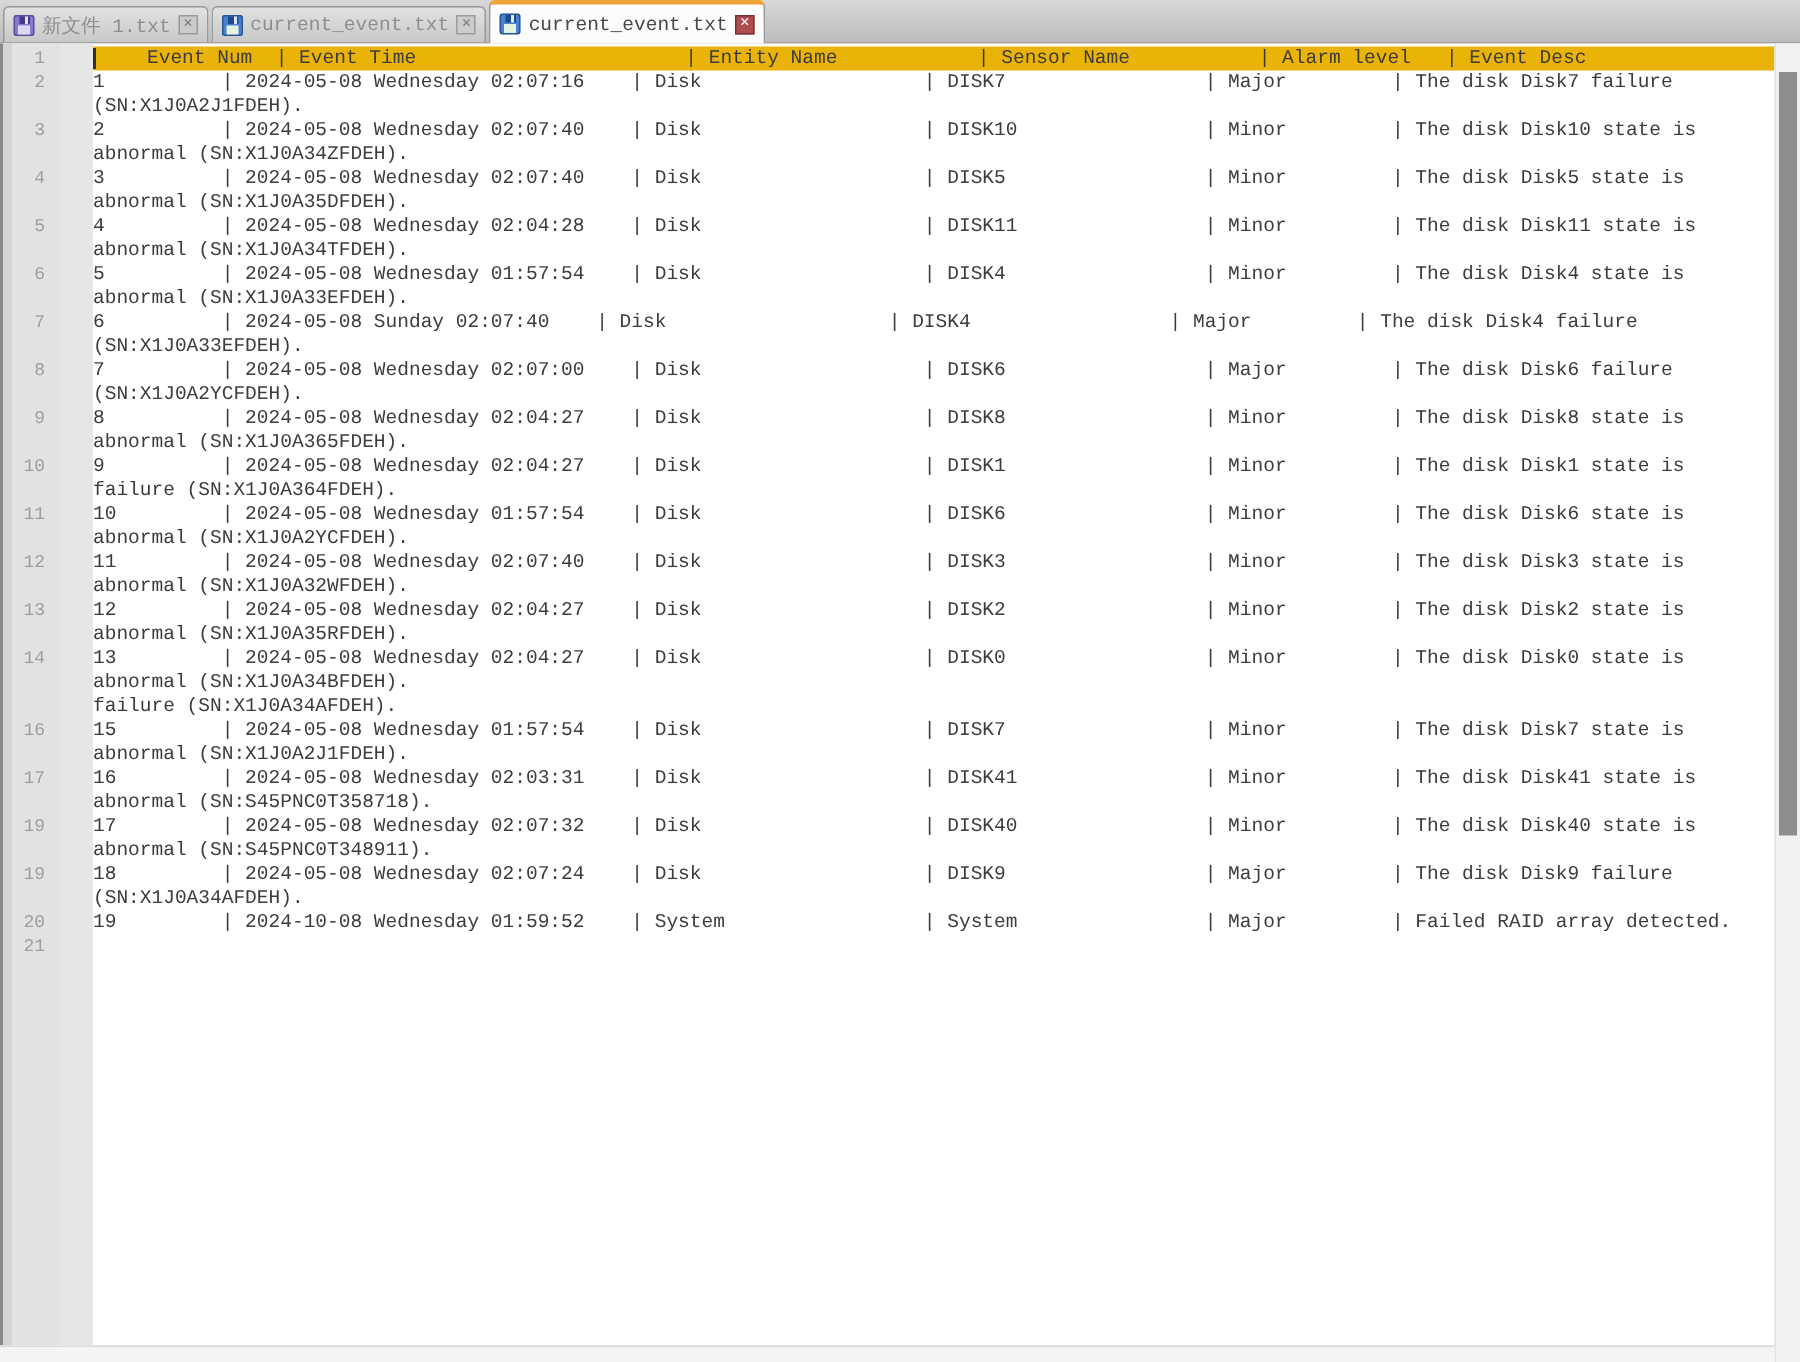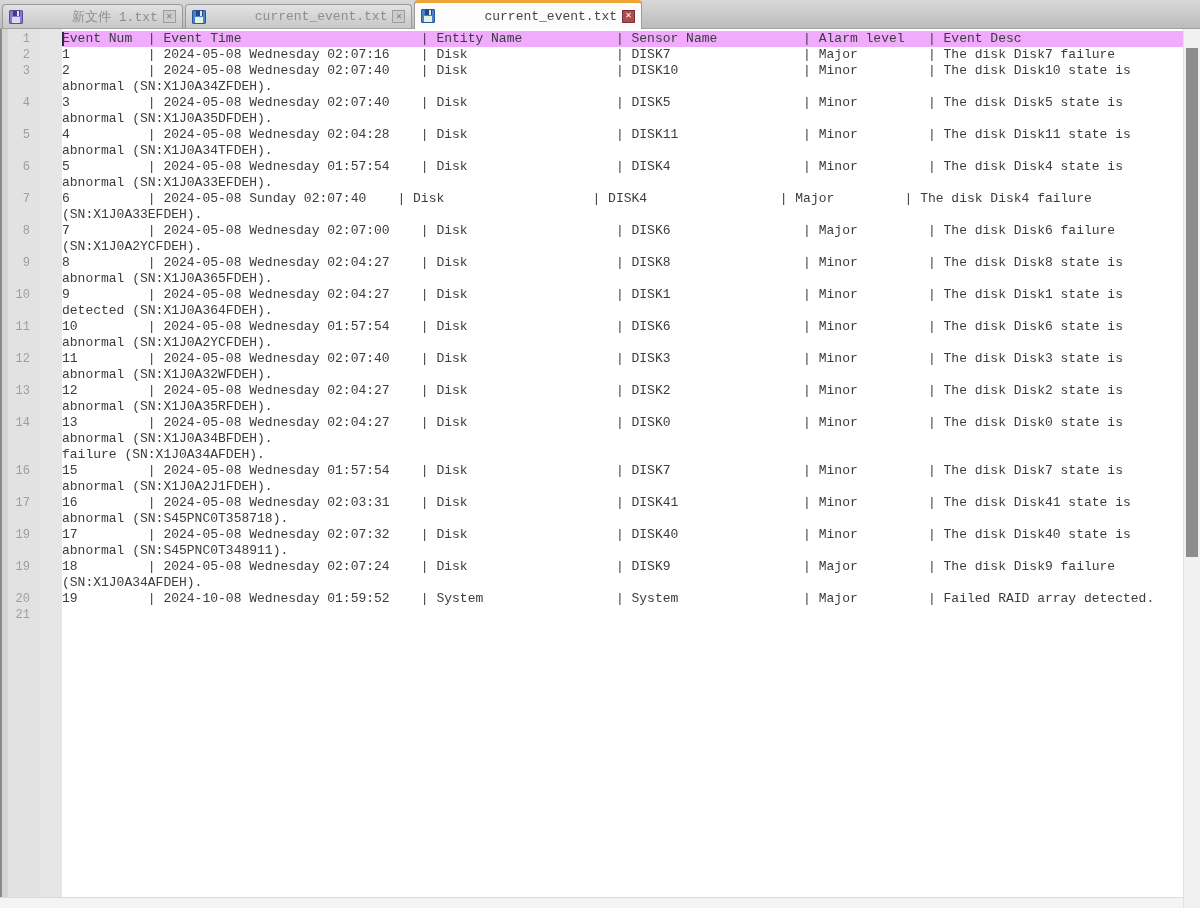--- a/index.html
+++ b/index.html
@@ -10,21 +10,21 @@
   
   .tabbar { position:absolute; top:0; left:0; right:0; height:29px;
     background:linear-gradient(#d8d8d8,#bcbcbc); border-bottom:1px solid #a3a3a3;
     display:flex; align-items:flex-end; padding-left:2px; }
   .tab { display:flex; align-items:center; gap:5px; padding:0 6px;
     border:1px solid #9a9a9a; border-bottom:none; border-radius:4px 4px 0 0;
     height:24px; background:linear-gradient(#e2e2e2,#c8c8c8);
     color:#8e8e8e; font-size:13px; margin-right:2px; cursor:pointer; white-space:nowrap; }
   .tab.active { height:29px; margin-bottom:-1px; background:#fcfcfc; color:#474747;
     border-top:3px solid #efa43a; z-index:3; position:relative; }
-  .tab-label { letter-spacing:0;margin-left:44px; }
+  .tab-label { letter-spacing:0; }
 
   
   .floppy { width:14px; height:14px; border-radius:2px; position:relative; flex:0 0 auto; }
   .floppy.blue { background:#4a82d2; box-shadow:inset 0 0 0 1px #2a5494; }
   .floppy.blue::before { content:""; position:absolute; left:3px; right:3px; bottom:1px; height:6px; background:#e4f2e0; }
   .floppy.blue::after  { content:""; position:absolute; left:4px; top:1px; width:7px; height:5px;
     background:linear-gradient(to right,#1f4a8a 0 4px,#dce8f8 4px 6px,#1f4a8a 6px); }
   .floppy.violet { background:#8a7ace; box-shadow:inset 0 0 0 1px #584a9c; }
   .floppy.violet::before { content:""; position:absolute; left:3px; right:3px; bottom:1px; height:6px; background:#ded8f2; }
   .floppy.violet::after  { content:""; position:absolute; left:4px; top:1px; width:7px; height:5px;
@@ -37,21 +37,21 @@
 
   
   .editor { position:absolute; top:29px; left:0; right:0; bottom:0; background:#ffffff; }
   .gutter-bg { position:absolute; left:0; top:0; bottom:11px; width:62px;
     background:linear-gradient(to right,#8a8a8a 0 2px,#d4d4d4 2px 8px,#e2e2e2 8px 40px,#e6e6e6 40px 62px); }
   .rows { position:absolute; left:0; top:2px; right:17px; }
   .vrow { display:flex; height:16px; line-height:16px; }
   .ln { width:62px; flex:0 0 62px; text-align:right; padding-right:32px;
     font-size:12px; color:#9e9e9e; }
   .txt { flex:1; white-space:pre; font-size:13px; color:#3b3b40; position:relative; }
-  .vrow.hl .txt { background:#f0abfc; }
+  .vrow.hl .txt { background:#eab308;padding-left:36px; }
   .vrow.hl .txt::before { content:""; position:absolute; left:0; top:1px; bottom:1px;
     width:2px; background:#2e2e38; }
 
   
   .vscroll { position:absolute; top:0; right:0; bottom:0; width:17px;
     background:#f1f1f1; border-left:1px solid #e2e2e2; }
   .vthumb { position:absolute; left:2px; top:19px; width:12px; height:509px; background:#8d8d8d; }
   .hstrip { position:absolute; left:0; right:17px; bottom:0; height:11px;
     background:#f4f4f4; border-top:1px solid #dadada; }
 </style>
@@ -83,20 +83,24 @@
     <div class="rows" id="rows">
         <div class="vrow hl">
           <span class="ln">1</span>
           <span class="txt">Event Num  | Event Time                       | Entity Name            | Sensor Name           | Alarm level   | Event Desc</span>
         </div>
         <div class="vrow">
           <span class="ln">2</span>
           <span class="txt">1          | 2024-05-08 Wednesday 02:07:16    | Disk                   | DISK7                 | Major         | The disk Disk7 failure</span>
         </div>
         <div class="vrow">
+          <span class="ln"></span>
+          <span class="txt">(SN:X1J0A2J1FDEH).</span>
+        </div>
+        <div class="vrow">
           <span class="ln">3</span>
           <span class="txt">2          | 2024-05-08 Wednesday 02:07:40    | Disk                   | DISK10                | Minor         | The disk Disk10 state is</span>
         </div>
         <div class="vrow">
           <span class="ln"></span>
           <span class="txt">abnormal (SN:X1J0A34ZFDEH).</span>
         </div>
         <div class="vrow">
           <span class="ln">4</span>
           <span class="txt">3          | 2024-05-08 Wednesday 02:07:40    | Disk                   | DISK5                 | Minor         | The disk Disk5 state is</span>
@@ -144,21 +148,21 @@
         <div class="vrow">
           <span class="ln"></span>
           <span class="txt">abnormal (SN:X1J0A365FDEH).</span>
         </div>
         <div class="vrow">
           <span class="ln">10</span>
           <span class="txt">9          | 2024-05-08 Wednesday 02:04:27    | Disk                   | DISK1                 | Minor         | The disk Disk1 state is</span>
         </div>
         <div class="vrow">
           <span class="ln"></span>
-          <span class="txt">detected (SN:X1J0A364FDEH).</span>
+          <span class="txt">failure (SN:X1J0A364FDEH).</span>
         </div>
         <div class="vrow">
           <span class="ln">11</span>
           <span class="txt">10         | 2024-05-08 Wednesday 01:57:54    | Disk                   | DISK6                 | Minor         | The disk Disk6 state is</span>
         </div>
         <div class="vrow">
           <span class="ln"></span>
           <span class="txt">abnormal (SN:X1J0A2YCFDEH).</span>
         </div>
         <div class="vrow">

